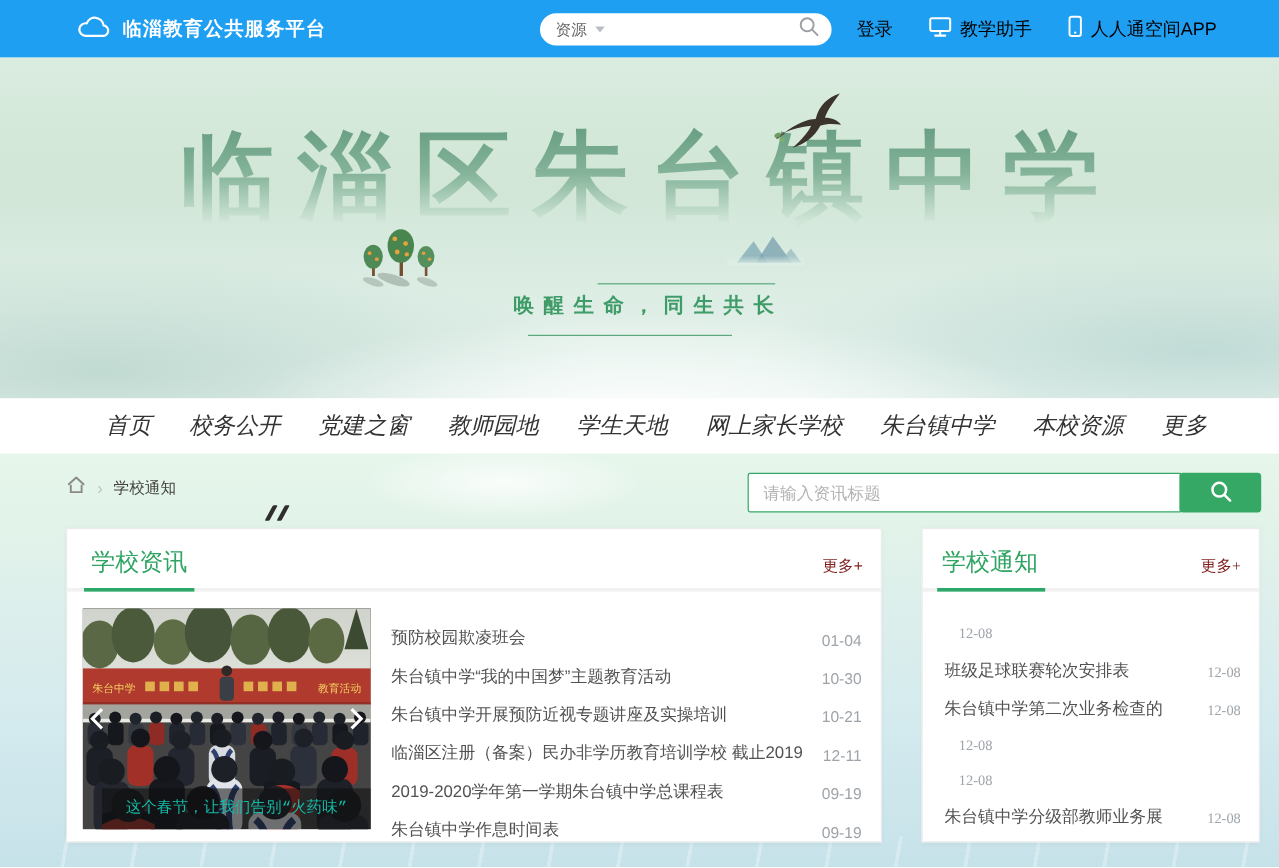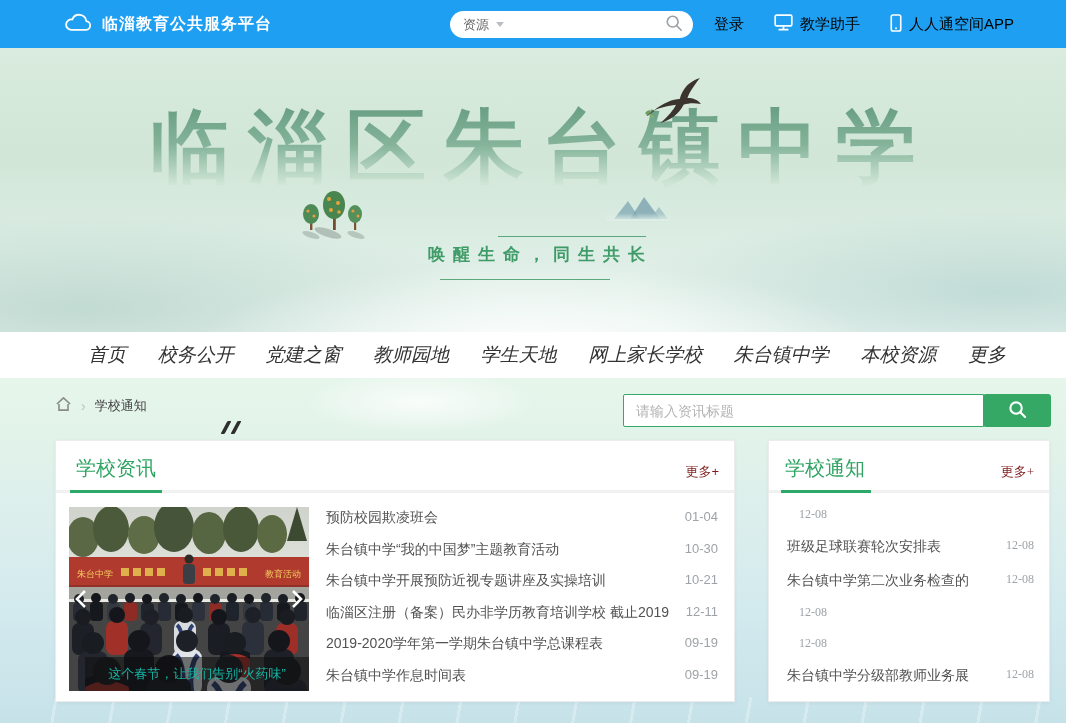--- a/index.html
+++ b/index.html
@@ -78,31 +78,31 @@
   .card-head { position:relative; height:52px; }
   .card-title { position:absolute; left:20px; top:14px; font-size:20px; color:#2fa463; font-weight:400; }
   .card-notice .card-title { left:16px; }
   .more-link { position:absolute; right:15px; top:22px; font-size:13px; color:#7f1d1d; cursor:pointer; }
   .head-rule { position:absolute; left:0; right:0; top:49px; height:3px; background:#f1f1f1; }
   .head-rule span { position:absolute; left:14px; top:0; width:92px; height:3px; background:#2ca968; }
   .card-notice .head-rule span { left:12px; width:90px; }
 
   
   .news-body { position:absolute; left:13px; right:16px; top:66px; bottom:10px; display:flex; }
-  .carousel { position:relative; width:240px; height:184px; flex:none; overflow:hidden; cursor:pointer; background:#444; }
+  .carousel { position:relative; width:240px; height:184px; flex:none; overflow:hidden; cursor:pointer; background:#444;font-family:Liberation Mono, monospace; }
   .carousel svg { display:block; }
   .caption { position:absolute; left:16px; right:0; bottom:0; height:34px; line-height:34px;
     background:rgba(15,15,15,.55); color:#14b8a6; font-size:13px; text-align:center; white-space:nowrap; overflow:hidden; }
   .c-arrow { position:absolute; top:50%; transform:translateY(-50%); width:18px; height:28px;
     display:flex; align-items:center; justify-content:center; cursor:pointer; z-index:2; }
   .c-arrow.prev { left:3px; } .c-arrow.next { right:3px; }
 
   .news-list { flex:1; margin-left:17px; display:flex; flex-direction:column; justify-content:space-between;
     padding:2px 0 6px; min-width:0; }
-  .n-row { display:flex; align-items:flex-start; cursor:pointer; }
+  .n-row { display:flex; align-items:flex-end; cursor:pointer;margin-top:14px; }
   .n-title { flex:1; font-size:14px; color:#525252; white-space:nowrap; overflow:hidden; text-overflow:ellipsis; }
   .n-date { font-size:13px; color:#9da3a8; margin-left:12px; flex:none; }
 
   
   .notice-list { position:absolute; left:18px; right:15px; top:66px; bottom:16px;
     display:flex; flex-direction:column; justify-content:space-between; }
   .notice-list .n-title { font-size:14px; }
   .notice-list .n-date { font-size:12px; }
 
   svg { overflow:visible; }

